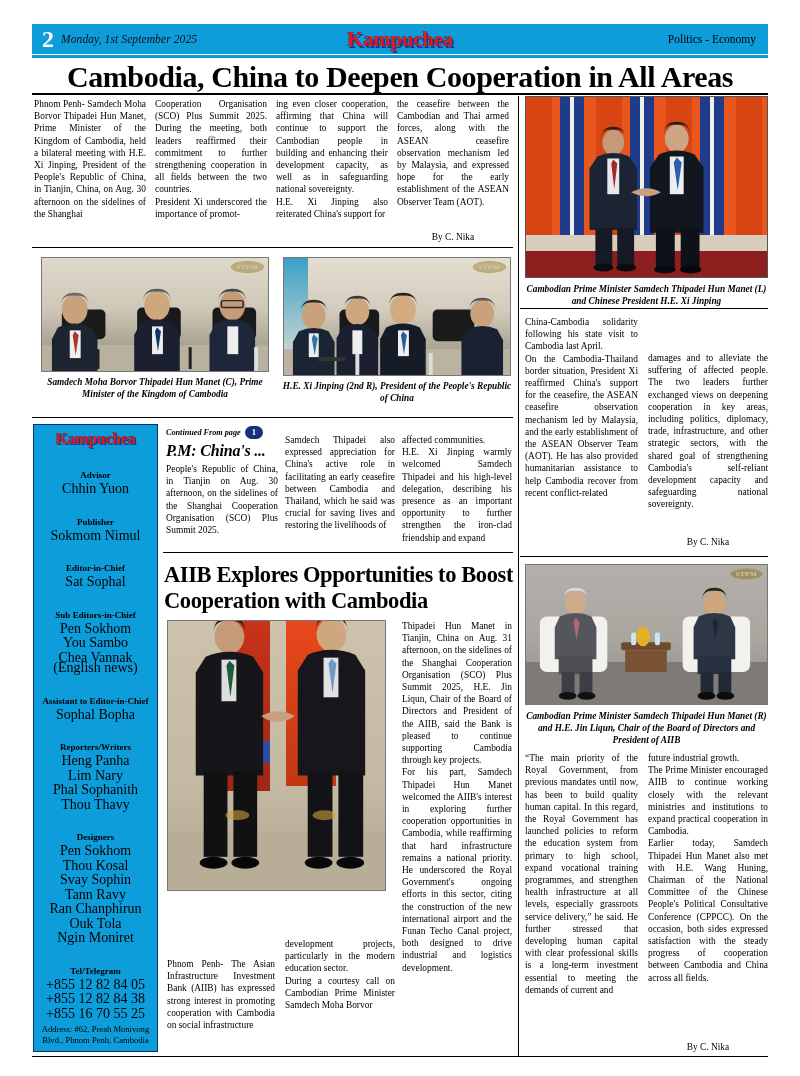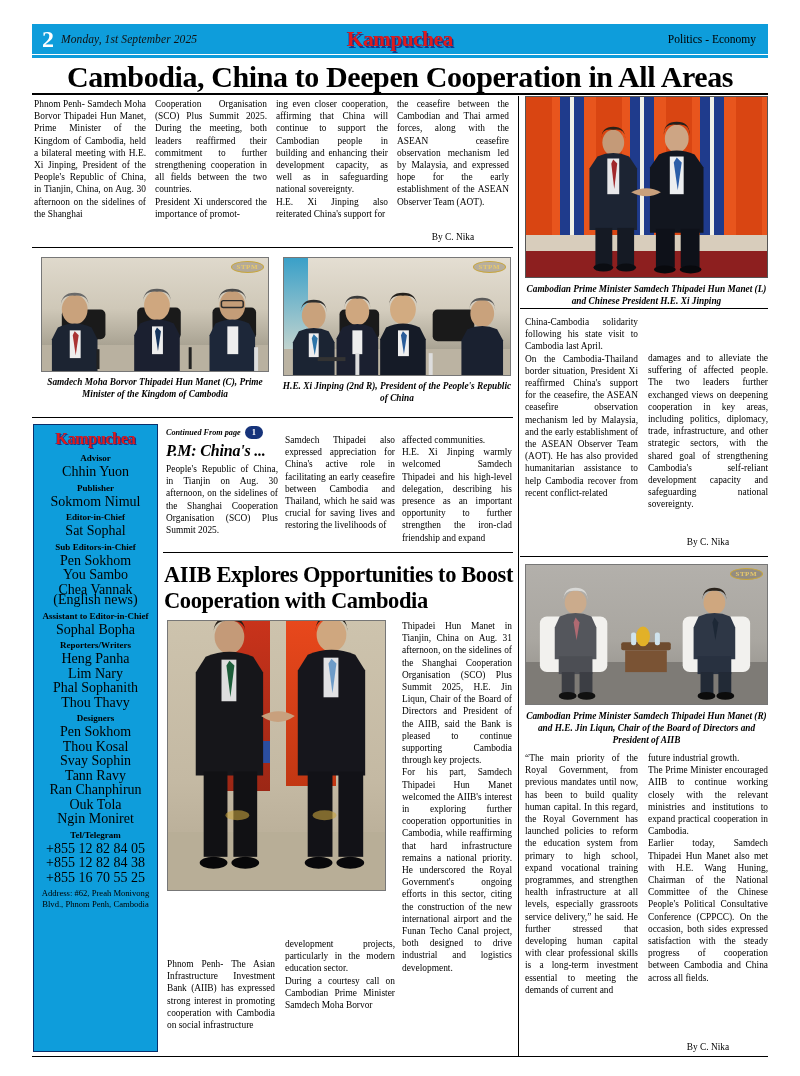--- a/index.html
+++ b/index.html
@@ -111,21 +111,21 @@
   #sidebar {
     position: absolute; left: 33px; top: 424px; width: 125px; height: 628px;
     background: #0e9ddb; border: 1.5px solid #0a2f6b;
     padding: 5px 4px 6px; text-align: center;
   }
   #sidebar .logo {
     font-size: 16px; font-weight: bold; color: #e01b1b;
     text-shadow: 1.2px 1.2px 0 #123a8f, -0.4px -0.4px 0 #123a8f;
     margin-bottom: 5px; letter-spacing: -0.3px;
   }
-  #sidebar .role { font-size: 9px; font-weight: bold; color: #000; margin-top: 5px; }
+  #sidebar .role { font-size: 9px; font-weight: bold; color: #000; margin-top: 22px; }
   #sidebar .nm   { font-size: 14px; color: #000; margin-top: 4px; line-height: 10.5px; }
   #sidebar .addr { font-size: 8.6px; color: #000; margin-top: 5px; line-height: 11px; }
 
   
   #cont-head { position: absolute; left: 166px; top: 426px; width: 112px; }
   .cont-line {
     font-size: 8.2px; font-style: italic; font-weight: bold;
     display: flex; align-items: center; gap: 4px;
   }
   .page-badge {

